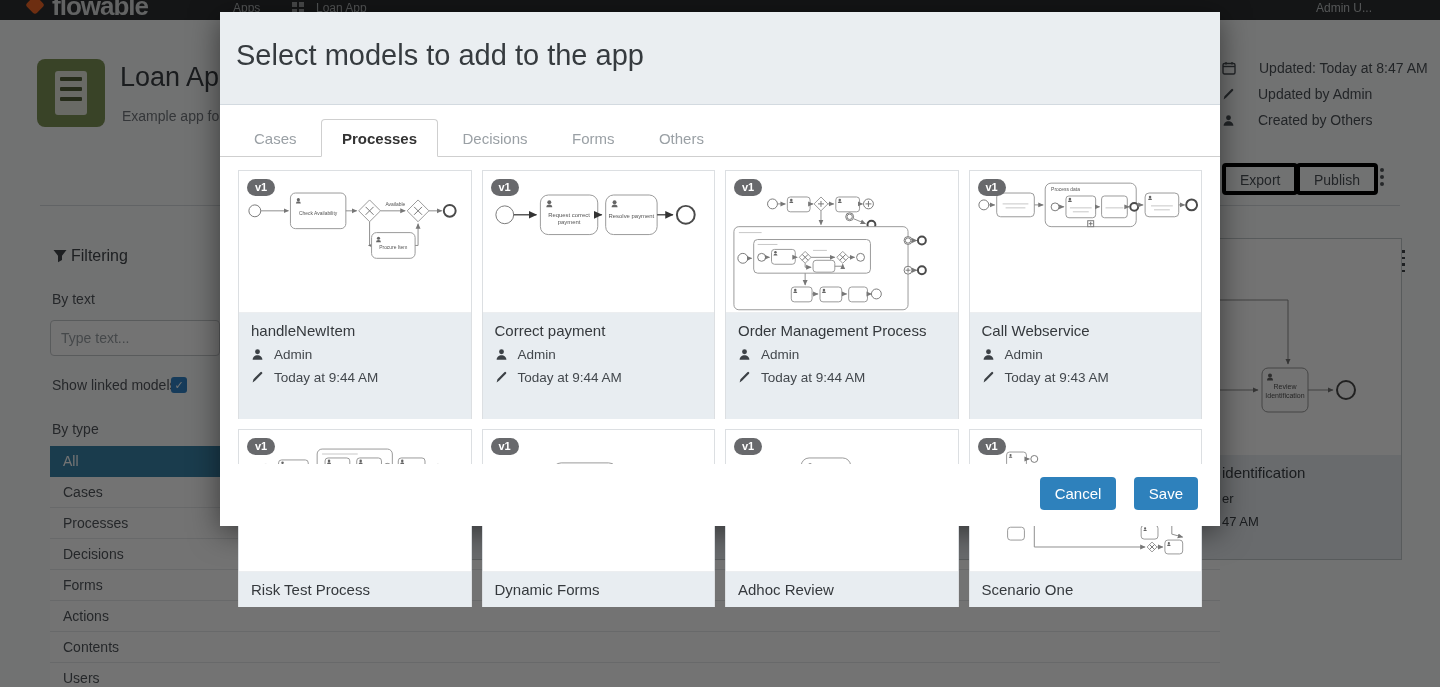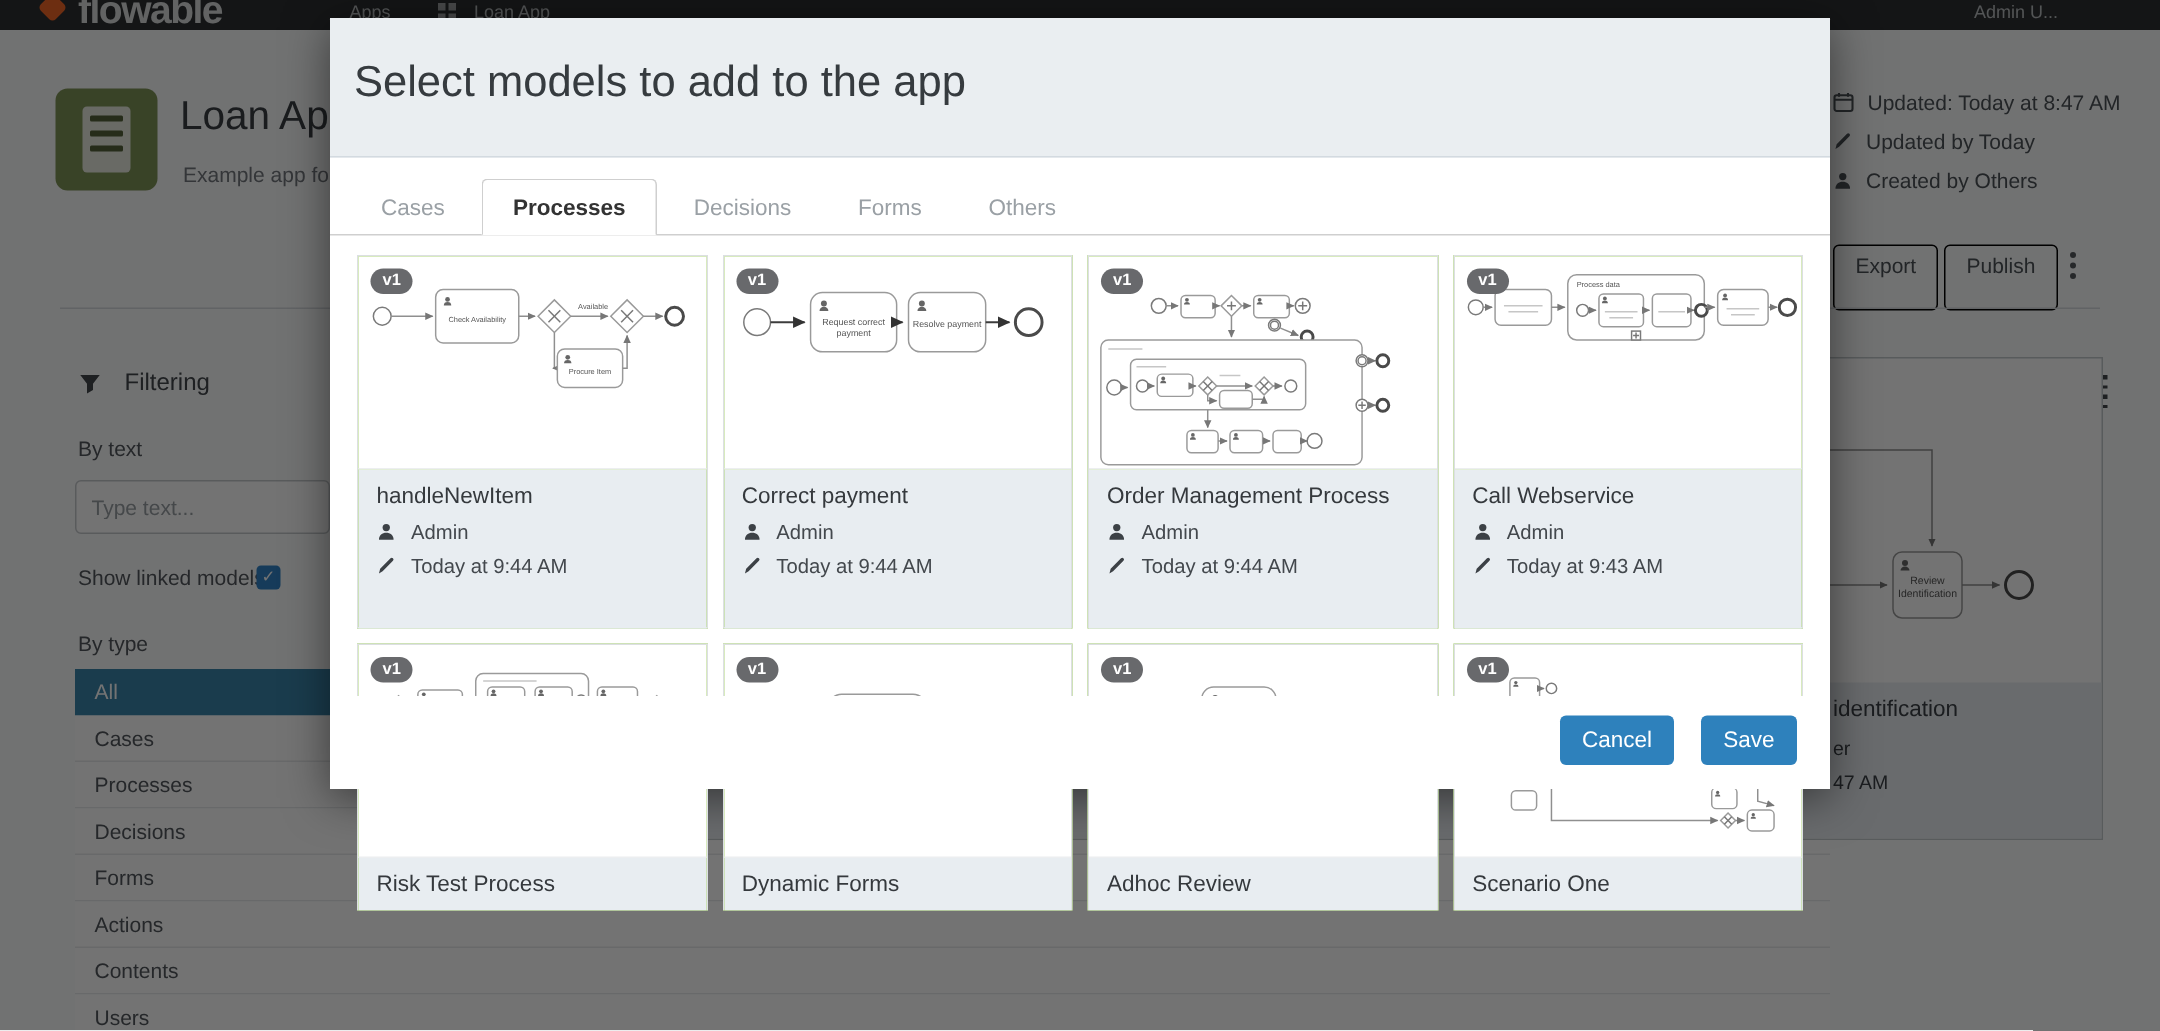--- a/index.html
+++ b/index.html
@@ -13,28 +13,28 @@
   .tb-item { position:absolute; top:1px; font-size:12px; color:#b9bcbe; }
   .tb-grid-icon { position:absolute; left:292px; top:2px; width:12px; height:12px; }
   .tb-grid-icon i { position:absolute; width:5px; height:5px; background:#9fa3a5; }
 
   #page { position:absolute; inset:0; z-index:0; }
   .app-icon { position:absolute; left:37px; top:59px; width:68px; height:68px; background:#7f9458; border-radius:8px; }
   .app-icon .doc { position:absolute; left:18px; top:12px; width:32px; height:44px; background:#e8ecdf; border-radius:3px; }
   .app-icon .doc i { display:block; height:4px; background:#55633a; margin:6px 5px 0; border-radius:1px; }
   .page-title { position:absolute; left:120px; top:62px; font-size:27px; color:#3a3f44; }
   .page-subtitle { position:absolute; left:122px; top:108px; font-size:14px; color:#74797e; }
-  .meta-row { position:absolute; left:1222px; display:flex; gap:9px; align-items:center; font-size:14px; color:#4d5358; }
+  .meta-row { position:absolute; left:1222px; display:flex; gap:23px; align-items:center; font-size:14px; color:#4d5358; }
   .meta-row svg { flex:none; }
-  .pill-btn { position:absolute; top:163px; height:44px; padding:0 14px; border:1px solid #000000; border-radius:4px; background:transparent; font-size:14px; color:#4d5358; line-height:26px; }
+  .pill-btn { position:absolute; top:163px; height:32px; padding:0 14px; border:4px solid #000000; border-radius:4px; background:transparent; font-size:14px; color:#4d5358; line-height:26px; }
   .kebab { position:absolute; left:1380px; top:165px; width:6px; }
   .kebab i { display:block; width:4px; height:4px; border-radius:50%; background:#555a5e; margin:3px 0; }
   .rule { position:absolute; left:40px; top:205px; width:1360px; border-top:1px solid #d8dcdf; }
 
-  .filter-title { position:absolute; left:53px; top:247px; font-size:16px; color:#43484d; display:flex; gap:16px; align-items:center; }
+  .filter-title { position:absolute; left:53px; top:247px; font-size:16px; color:#43484d; display:flex; gap:4px; align-items:center; }
   .flabel { position:absolute; left:52px; font-size:14px; color:#53585d; }
   .ftext-input { position:absolute; left:50px; top:320px; width:170px; height:36px; border:1px solid #c6cacd; border-radius:4px; background:#fff; padding:0 10px; font-size:14px; color:#333; }
   .ftext-input::placeholder { color:#9aa0a5; }
   .linked-check { position:absolute; left:171px; top:377px; width:16px; height:16px; background:#3284c7; border-radius:3px; color:#fff; font-size:11px; text-align:center; line-height:16px; }
   .type-list { position:absolute; left:50px; top:446px; width:1170px; }
   .type-item { height:31px; line-height:31px; padding-left:13px; font-size:14px; color:#53585d; border-bottom:1px solid #e7e9ea; background:#fff; }
   .type-item.active { background:#3a86ab; color:#fff; border-bottom:none; }
 
   .sort-btn { position:absolute; top:248px; width:34px; height:32px; border-radius:3px; }
   .view-label { position:absolute; left:1292px; top:255px; font-size:14px; color:#53585d; }
@@ -115,21 +115,21 @@
           <line x1="1" y1="5.5" x2="13" y2="5.5" stroke="#4d5358" stroke-width="1.4"></line>
           <line x1="4" y1="1" x2="4" y2="3.5" stroke="#4d5358" stroke-width="1.4"></line>
           <line x1="10" y1="1" x2="10" y2="3.5" stroke="#4d5358" stroke-width="1.4"></line>
         </svg>
       <span>Updated: Today at 8:47 AM</span>
     </div>
     <div class="meta-row" style="top:86px">
       <svg width="13" height="13" viewBox="0 0 16 16">
           <path d="M2 14l1-4 8.5-8.5a1.4 1.4 0 012 2L5 12z" fill="#4d5358"></path>
         </svg>
-      <span>Updated by Today</span>
+      <span>Updated by Admin</span>
     </div>
     <div class="meta-row" style="top:112px">
       <svg width="13" height="13" viewBox="0 0 16 16">
           <circle cx="8" cy="4.6" r="3" fill="#4d5358"></circle>
           <path d="M2 14.5c0-3.4 2.7-5.6 6-5.6s6 2.2 6 5.6z" fill="#4d5358"></path>
         </svg>
       <span>Created by Others</span>
     </div>
 
     <div class="pill-btn" style="left:1222px">Export</div>

